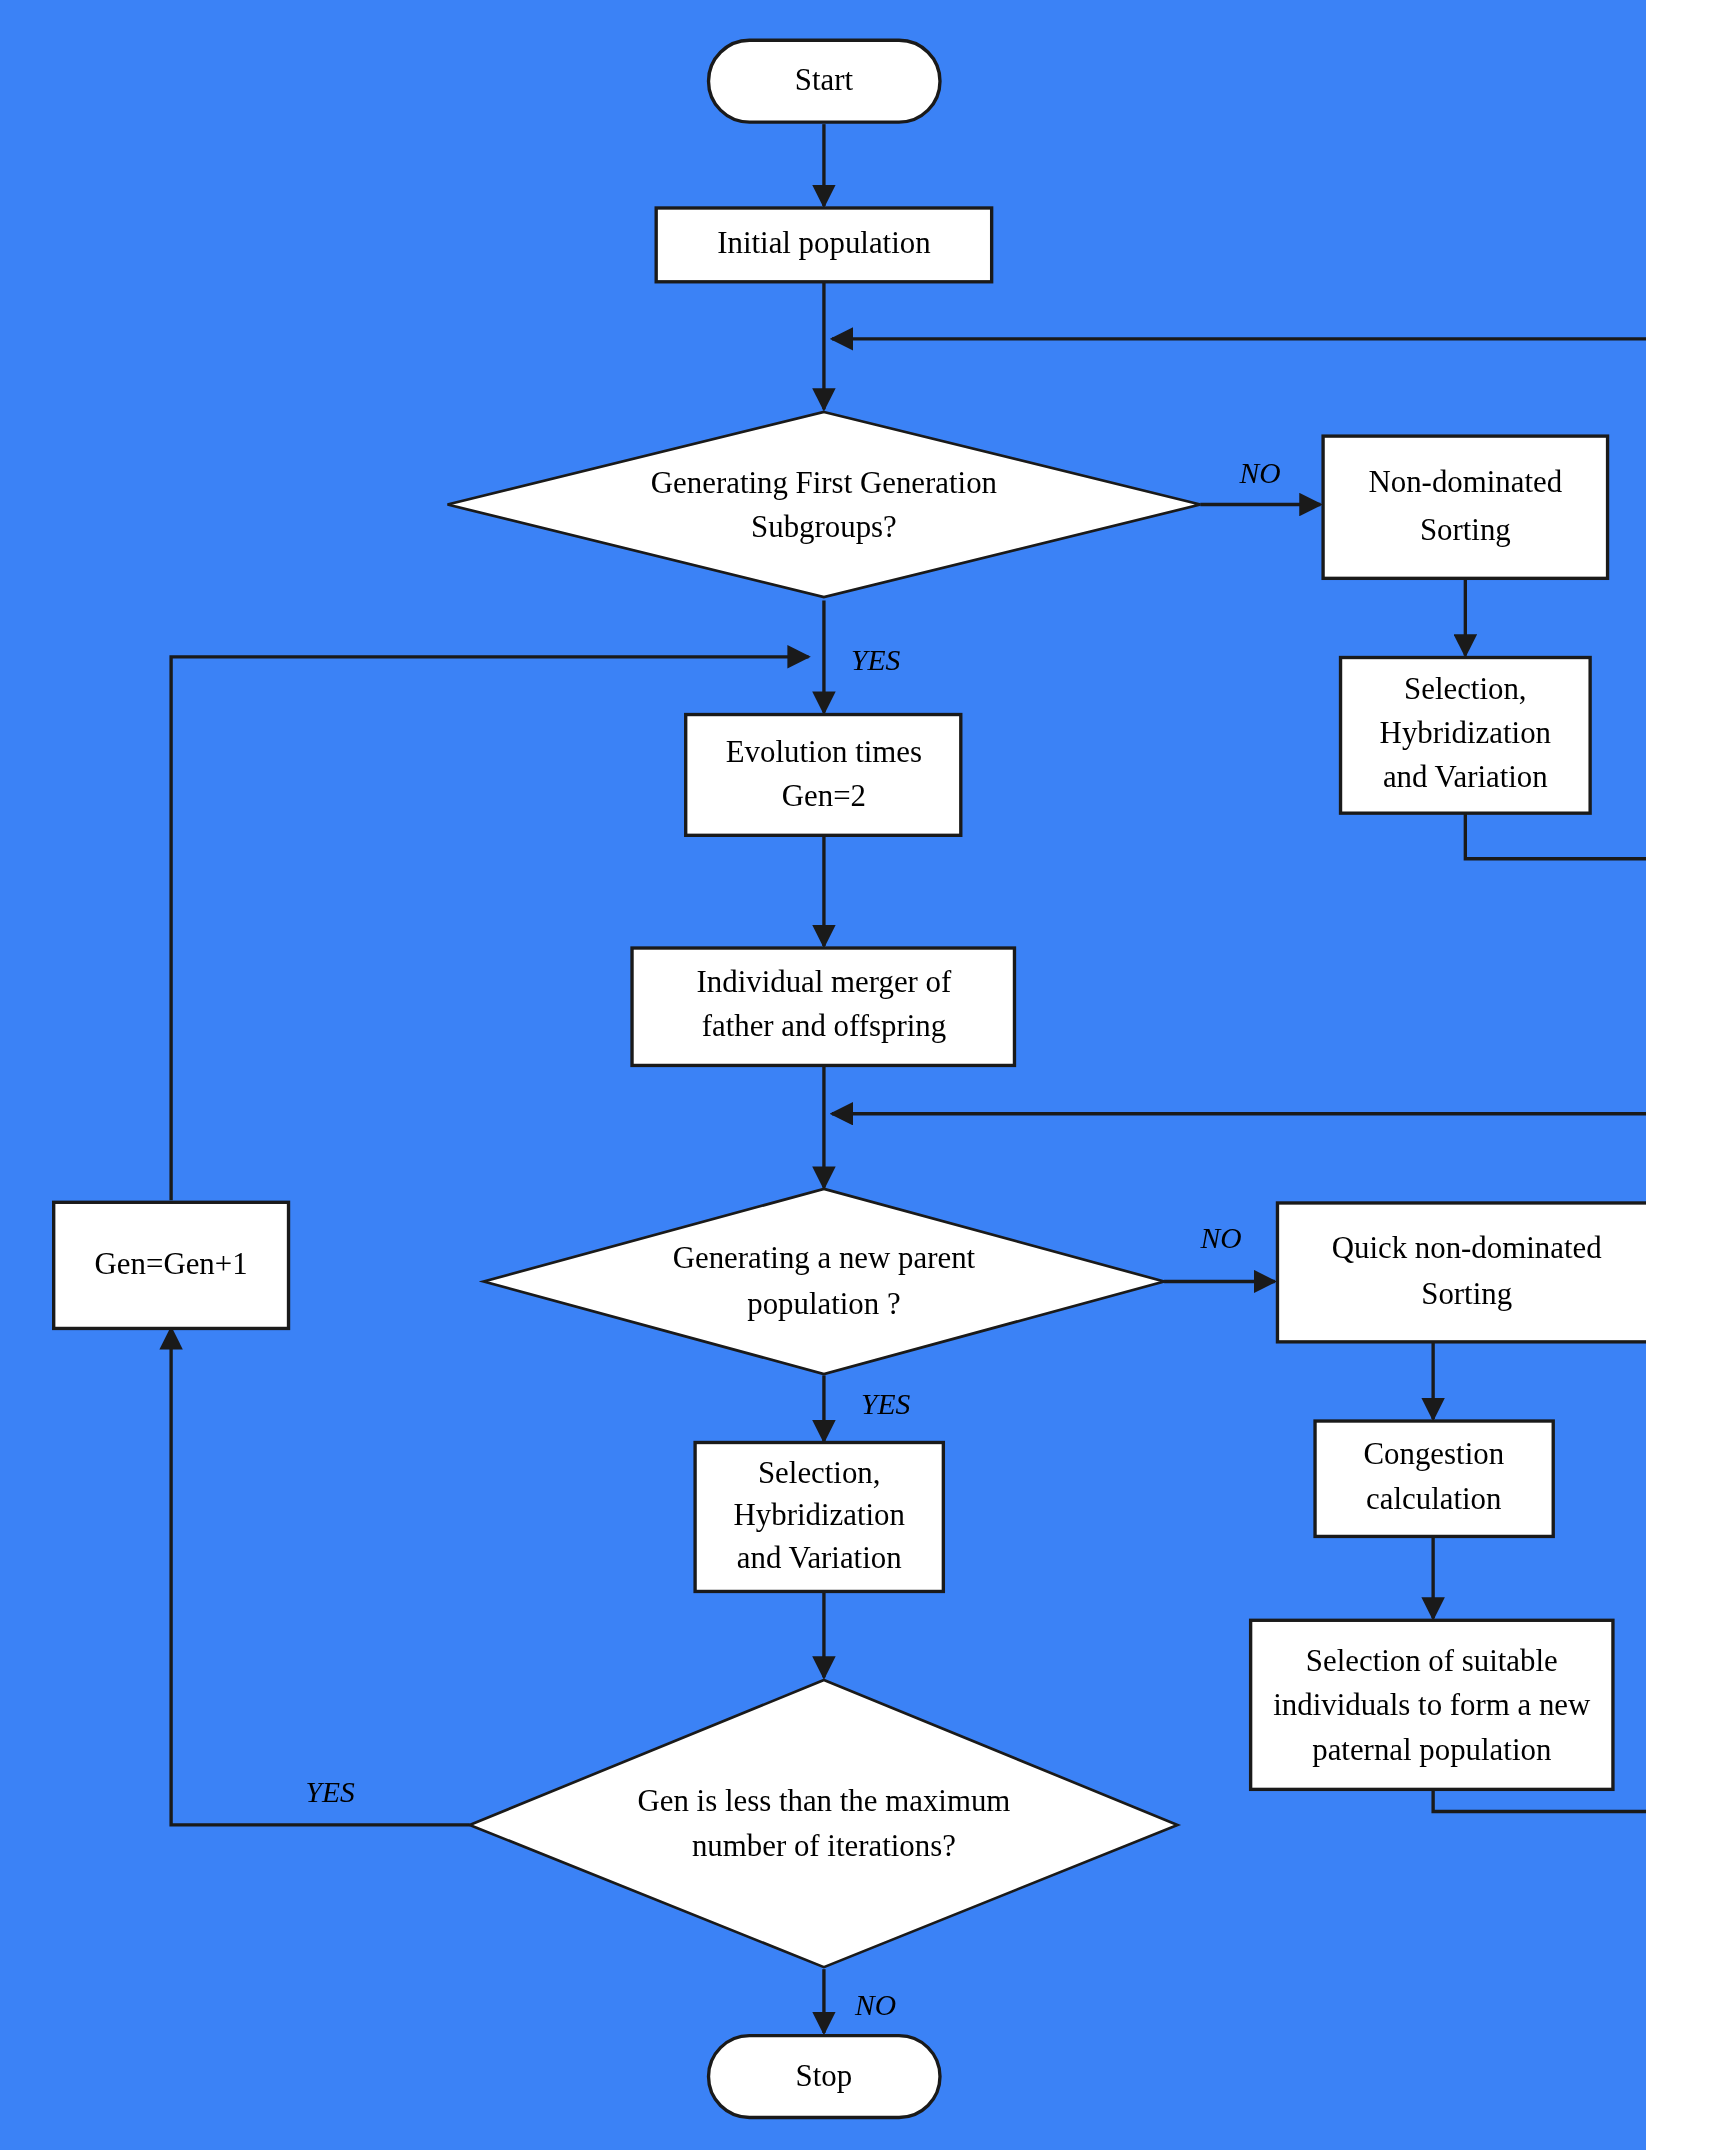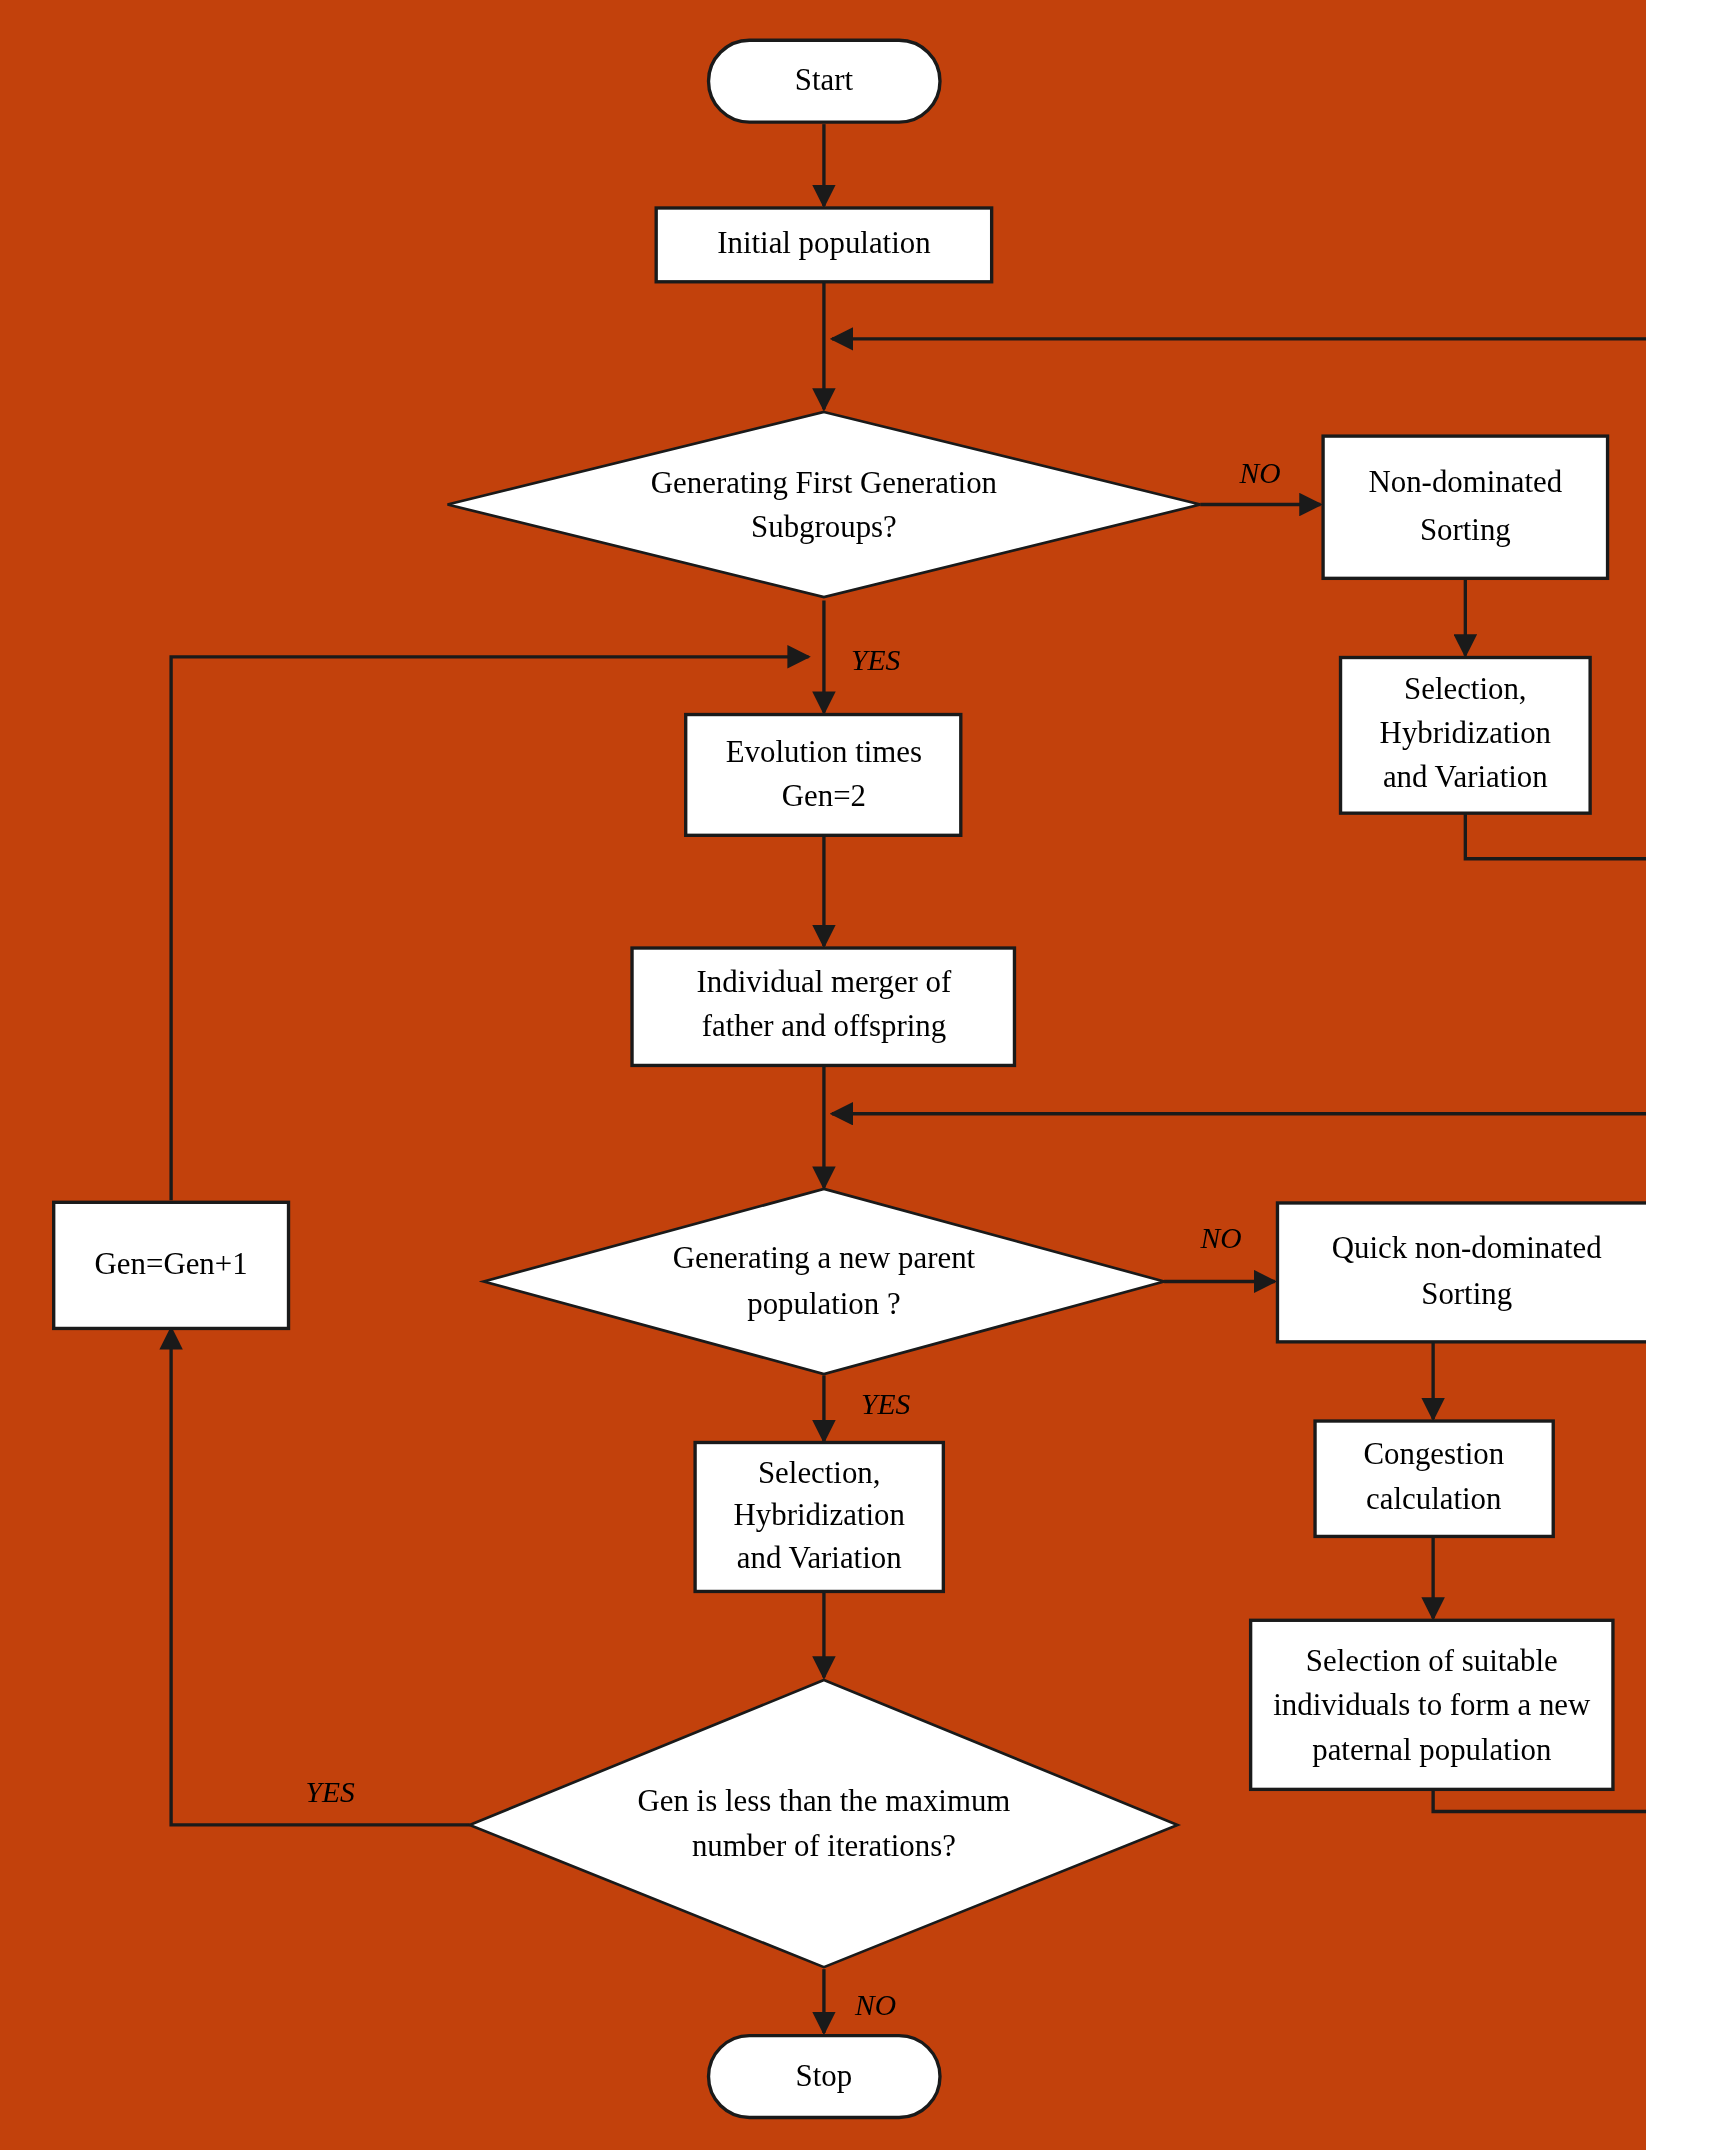--- a/index.html
+++ b/index.html
@@ -7,21 +7,21 @@
     padding: 0;
     background: #ffffff;
   }
   body {
     font-family: "Liberation Serif", "DejaVu Serif", serif;
   }
   #chart-root {
     position: relative;
     width: 1646px;
     height: 2151px;
-    background: #c2410c;
+    background: #3b82f6;
     overflow: hidden;
   }
   svg#flow {
     display: block;
     width: 1725px;
     height: 2151px;
   }
   .shape-stroke {
     fill: #ffffff;
     stroke: #1a1a1a;

